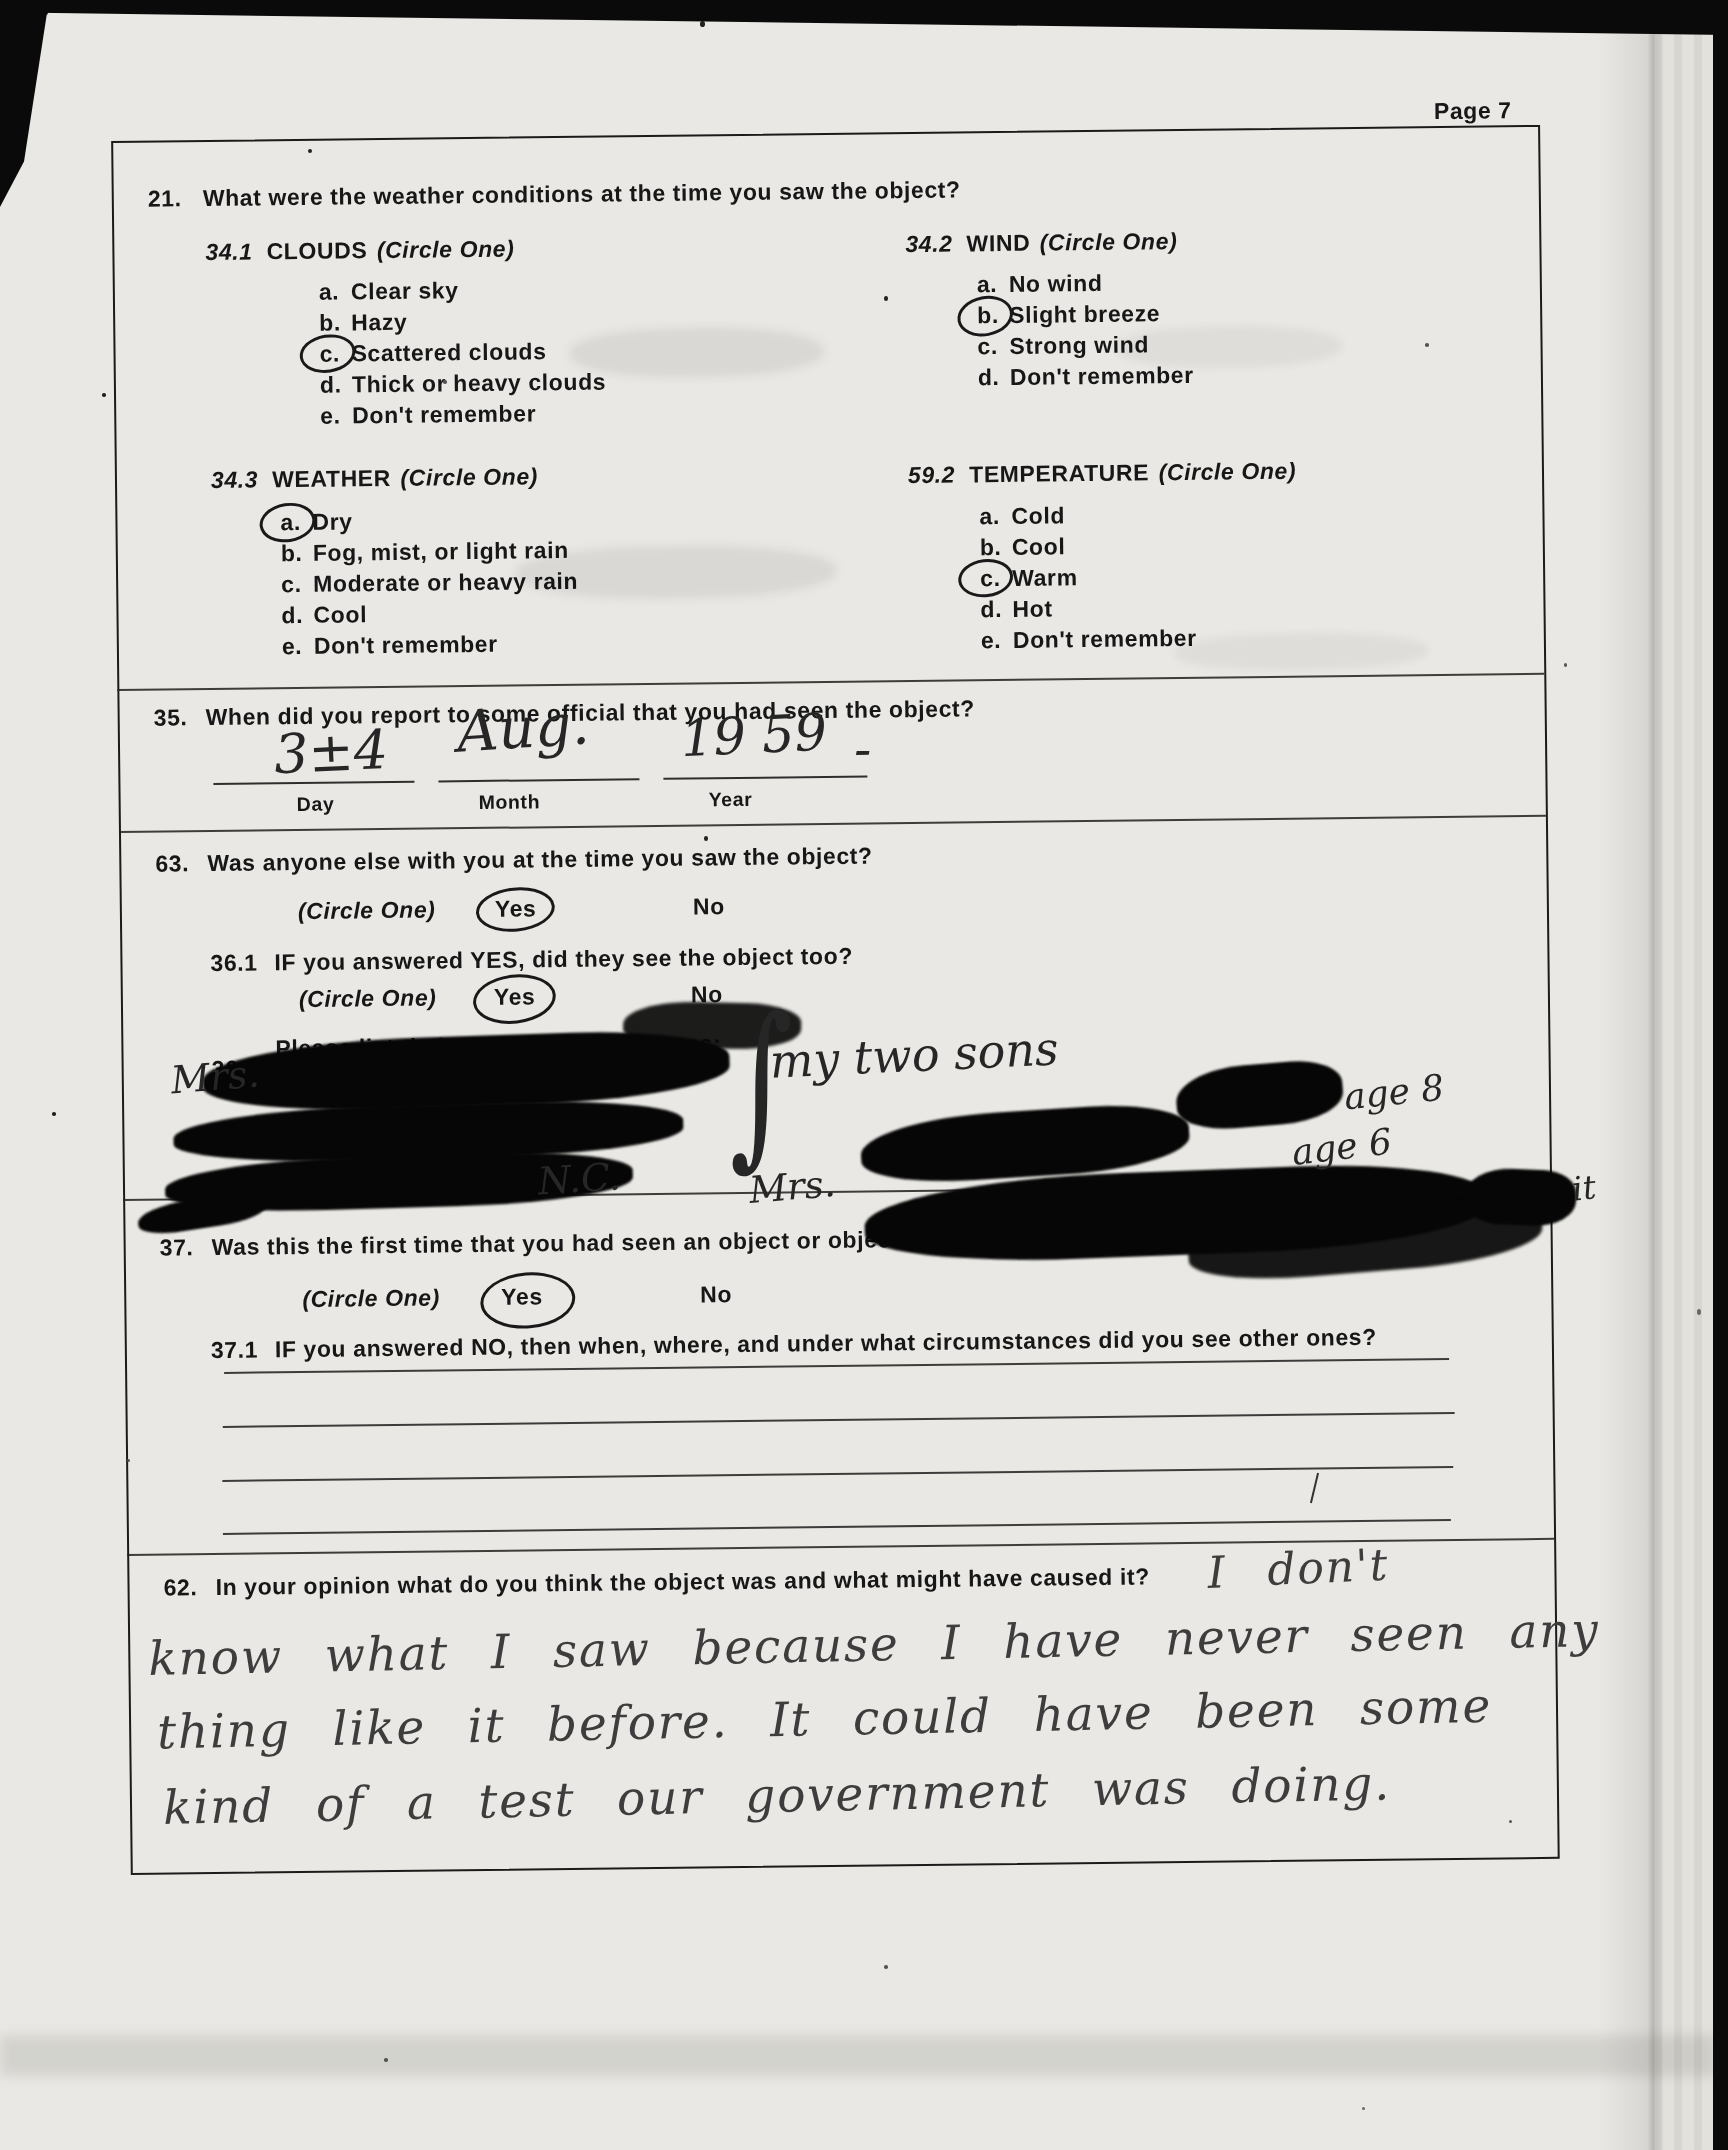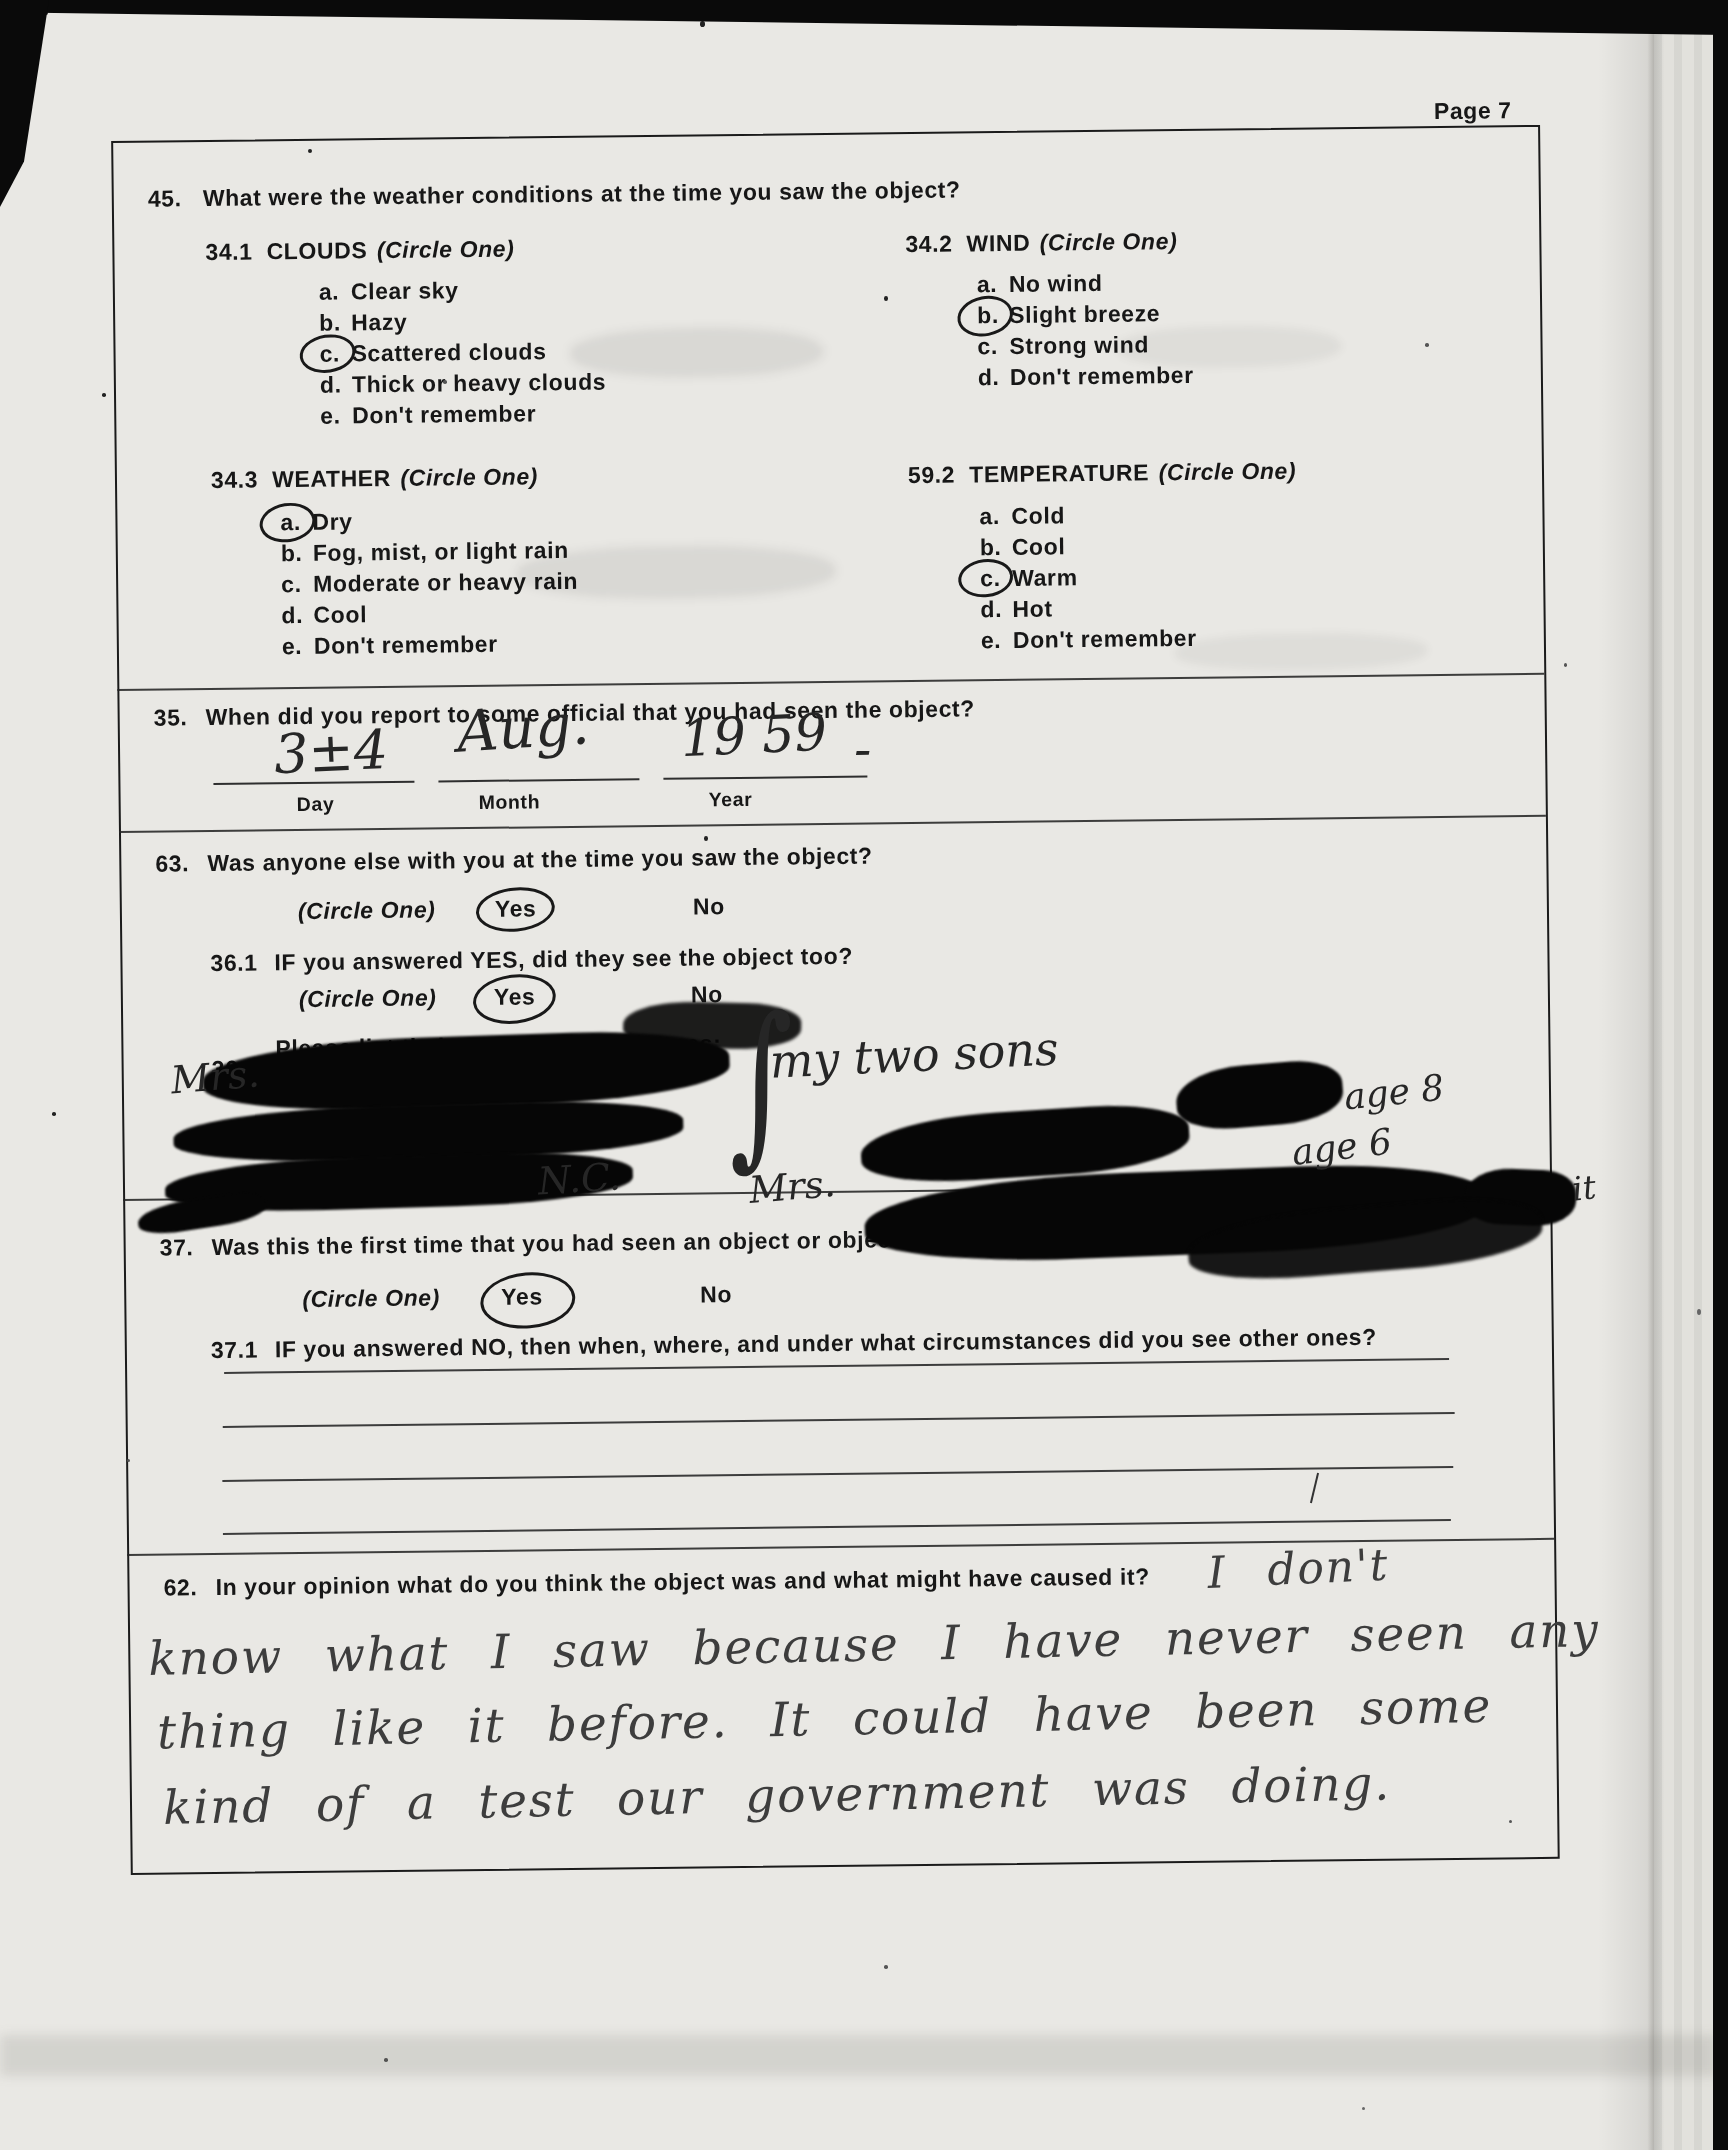--- a/index.html
+++ b/index.html
@@ -25,21 +25,21 @@
      transform-origin:829px 1006px;z-index:4;}
   .borderbox{position:absolute;left:121px;top:133px;width:1425px;height:1730px;
      border:2.4px solid #1b1b1b;}
   .divider{position:absolute;left:121px;width:1427px;height:1.8px;background:#242424;opacity:0.88;}
   .pt{position:absolute;font-weight:bold;color:#171717;font-size:23px;letter-spacing:0.6px;white-space:nowrap;}
   .it{font-style:italic;}
   .sm{font-size:19.5px;}
   .optgrp{position:absolute;line-height:31px;}
   .optrow{white-space:nowrap;}
   .optrow .l{display:inline-block;width:32px;}
-  .gnum{margin-right:14px;}
+  .gnum{margin-right:14px;font-style:italic;}
   .gtitle{margin-right:9.5px;}
   .ellipse{position:absolute;border:3px solid #191919;border-radius:50%;background:transparent;}
   .hline{position:absolute;height:1.8px;background:#2e2e2e;}
   .ansline{position:absolute;height:1.8px;background:#3c3c3c;}
   .hw{position:absolute;font-family:"DejaVu Serif",serif;font-style:italic;color:#262626;white-space:nowrap;z-index:7;}
   .hw38{color:#3d3d3d;word-spacing:25px;letter-spacing:1.8px;font-size:47px;}
   .redact{position:absolute;background:#060606;filter:blur(1.2px);z-index:6;
      border-radius:42% 30% 38% 34% / 52% 40% 46% 38%;}
   .slash{position:absolute;width:2.4px;background:#333;z-index:5;}
 </style>
@@ -55,21 +55,21 @@
 
     <div class="pt" style="left:1444px;top:105px;">Page 7</div>
 
     <div class="borderbox"></div>
 
     <div class="ghost" style="left:577px;top:326px;width:254px;height:50px;"></div>
     <div class="ghost" style="left:1124px;top:331px;width:225px;height:41px;opacity:.7;"></div>
     <div class="ghost" style="left:521px;top:544px;width:320px;height:53px;"></div>
     <div class="ghost" style="left:1178px;top:639px;width:254px;height:36px;opacity:.7;"></div>
 
-    <div class="pt" style="left:157px;top:178px;">45.</div>
+    <div class="pt" style="left:157px;top:178px;">21.</div>
     <div class="pt" style="left:212px;top:178px;">What were the weather conditions at the time you saw the object?</div>
 
     <div class="pt" style="left:214px;top:232px;">
       <span class="gnum">34.1</span><span class="gtitle">CLOUDS</span><span class="it">(Circle One)</span>
     </div>
     <div class="pt optgrp" style="left:327px;top:271px;">
       <div class="optrow"><span class="l">a.</span><span>Clear sky</span></div>
       <div class="optrow"><span class="l">b.</span><span>Hazy</span></div>
       <div class="optrow"><span class="l">c.</span><span>Scattered clouds</span></div>
       <div class="optrow"><span class="l">d.</span><span>Thick or heavy clouds</span></div>

